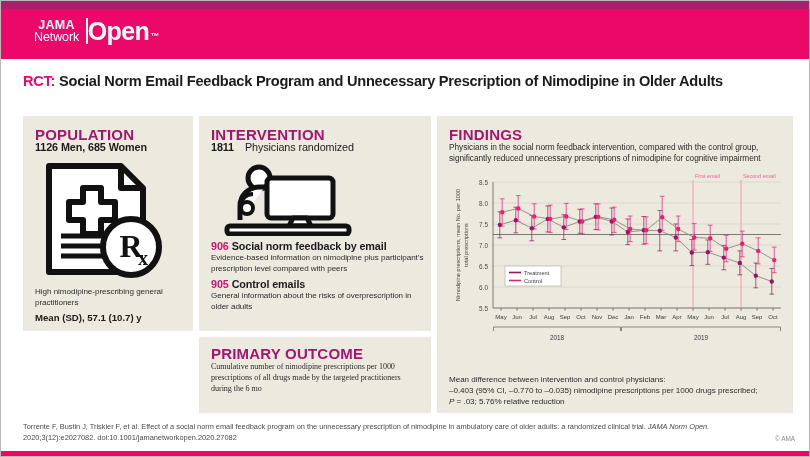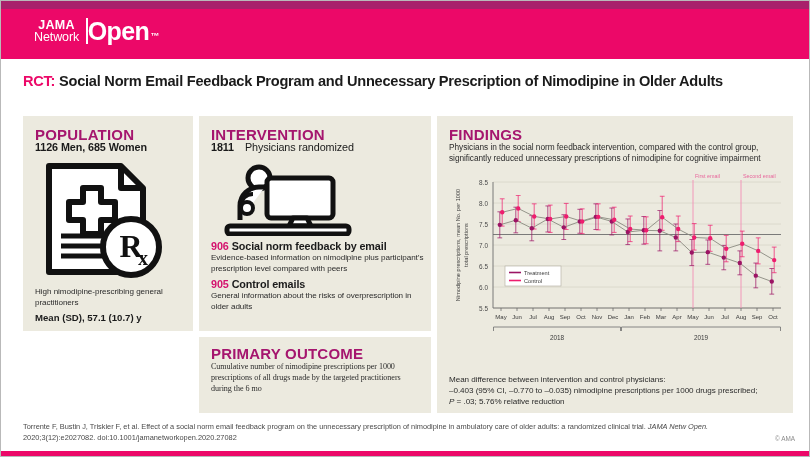--- a/index.html
+++ b/index.html
@@ -517,18 +517,18 @@
     </div>
 
     <div id="find-stats" class="body-text">
       <div>Mean difference between intervention and control physicians:</div>
       <div>–0.403 (95% CI, –0.770 to –0.035) nimodipine prescriptions per 1000 drugs prescribed;</div>
       <div><span class="ital">P</span><span> = .03; 5.76% relative reduction</span></div>
     </div>
   </div>
 
   <div id="footer">
-    <div id="footer-cite"><span>Torrente F, Bustin J, Triskier F, et al. Effect of a social norm email feedback program on the unnecessary prescription of nimodipine in ambulatory care of older adults: a randomized clinical trial. </span><span class="ital">JAMA Netw Open.</span><span> 2020;3(12):e2027082. doi:10.1001/jamanetworkopen.2020.27082</span></div>
+    <div id="footer-cite"><span>Torrente F, Bustin J, Triskier F, et al. Effect of a social norm email feedback program on the unnecessary prescription of nimodipine in ambulatory care of older adults: a randomized clinical trial. </span><span class="ital">JAMA Norm Open.</span><span> 2020;3(12):e2027082. doi:10.1001/jamanetworkopen.2020.27082</span></div>
   </div>
   <div id="copyright">© AMA</div>
 
   <div id="bottom-stripe"></div>
 </div>
 
 </body></html>

